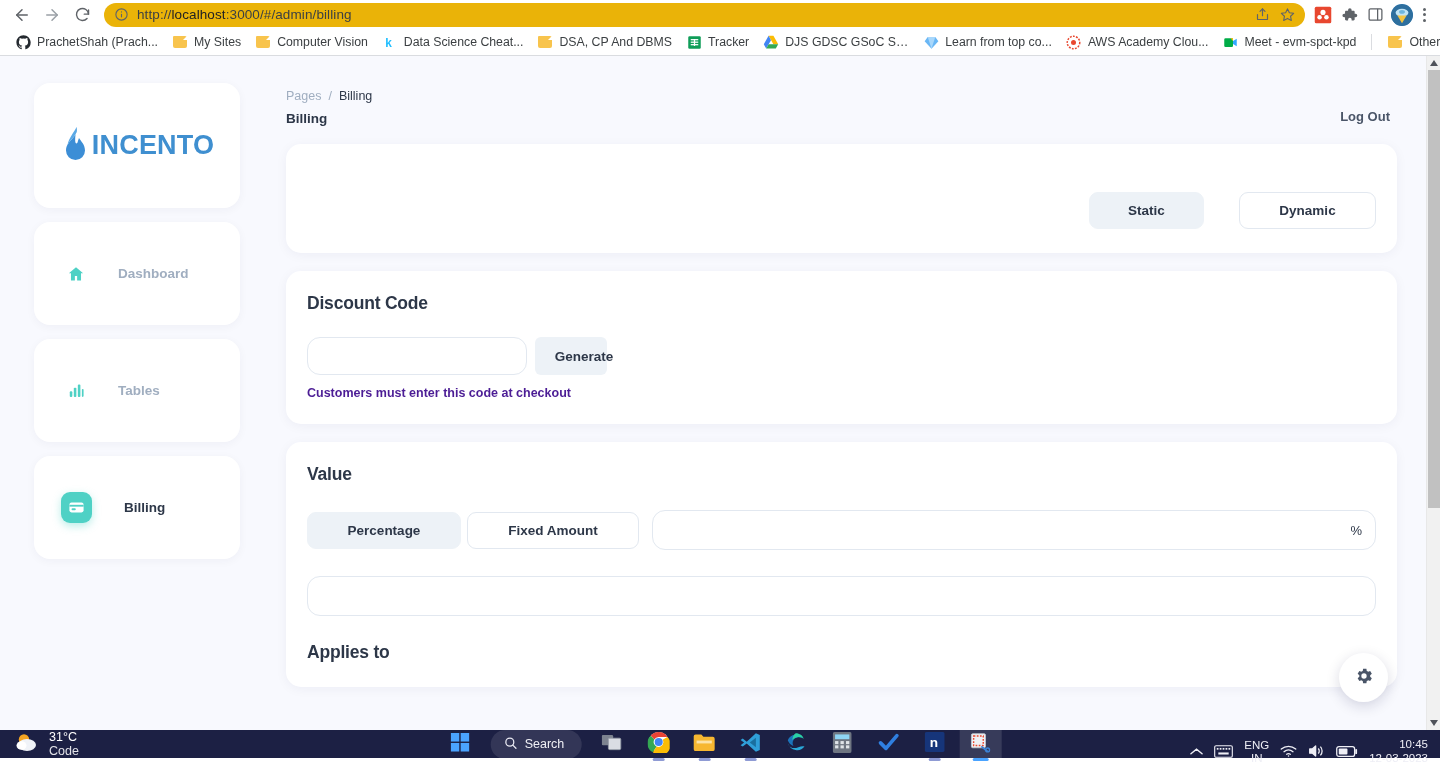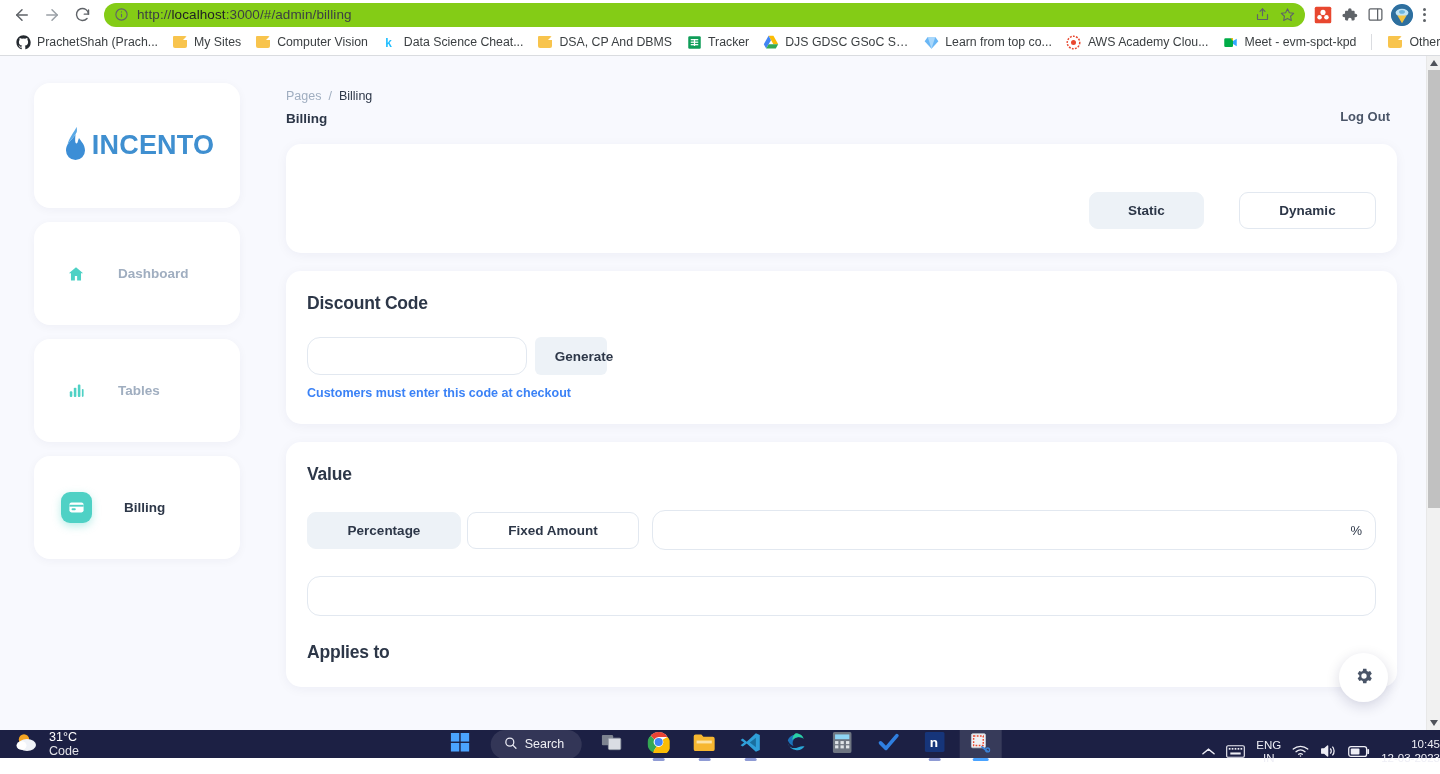--- a/index.html
+++ b/index.html
@@ -24,21 +24,21 @@
   .nav-btn {
     width: 28px; height: 28px;
     display: flex; align-items: center; justify-content: center;
     color: #5f6368; border-radius: 50%;
     flex: 0 0 auto;
   }
   .nav-btn svg { display: block; }
   .omnibox {
     flex: 1 1 auto;
     height: 24px; margin-left: 6px;
-    background: #84cc16;
+    background: #eab308;
     border-radius: 13px;
     display: flex; align-items: center;
     padding: 0 10px;
     gap: 8px;
     min-width: 0;
   }
   .omnibox .info-icon { color: #5f6368; flex: 0 0 auto; display:flex; }
   .url-text {
     font-size: 13.5px; color: #3c4043;
     white-space: nowrap; overflow: hidden; text-overflow: ellipsis;
@@ -191,21 +191,21 @@
   .input-code { width: 220px; }
   .btn-generate {
     height: 38px; width: 72px; border-radius: 6px;
     background: #edf2f7; border: none;
     font-size: 13.5px; font-weight: 700; color: #2d3748;
     display: flex; align-items: center; justify-content: center;
     font-family: "Liberation Sans", sans-serif;
     padding-left: 26px;
   }
   .helper {
-    margin-top: 11px; font-size: 12.5px; font-weight: 700; color: #3b82f6;
+    margin-top: 11px; font-size: 12.5px; font-weight: 700; color: #4c1d95;
   }
 
   .value-row { display: flex; align-items: center; margin-top: 25px; gap: 6px; }
   .btn.w-pct { width: 154px; border-radius: 9px; }
   .btn.w-fixed { width: 172px; border-radius: 9px; }
   .suffix-input-wrap {
     position: relative; flex: 1 1 auto; margin-left: 7px;
   }
   .suffix-input { width: 100%; height: 40px; border: 1px solid #e2e8f0; border-radius: 13px; background:#fff; padding: 0 34px 0 14px; font-size:13px; outline:none; font-family:"Liberation Sans", sans-serif;}
   .suffix {
@@ -269,20 +269,21 @@
   .tb-item.active .dot { background: #4aa3ff; width: 16px; }
   .search-pill {
     height: 29px; border-radius: 15px; background: rgba(255,255,255,0.10);
     display: flex; align-items: center; gap: 7px;
     padding: 0 17px 0 13px; margin: 0 6px;
     font-size: 12.5px; color: #f0f0f5;
   }
   .tray {
     position: absolute; right: 0; top: 0; height: 44px;
     display: flex; align-items: center; gap: 11px;
+    padding-right: 12px;
     font-size: 11.5px; color: #eeeef5;
   }
   .lang { text-align: center; line-height: 1.15; font-size: 11.5px; }
   .clock { text-align: right; line-height: 1.2; font-size: 11.5px; }
 </style>
 </head>
 <body>
 
 <div class="browser-chrome">
 

